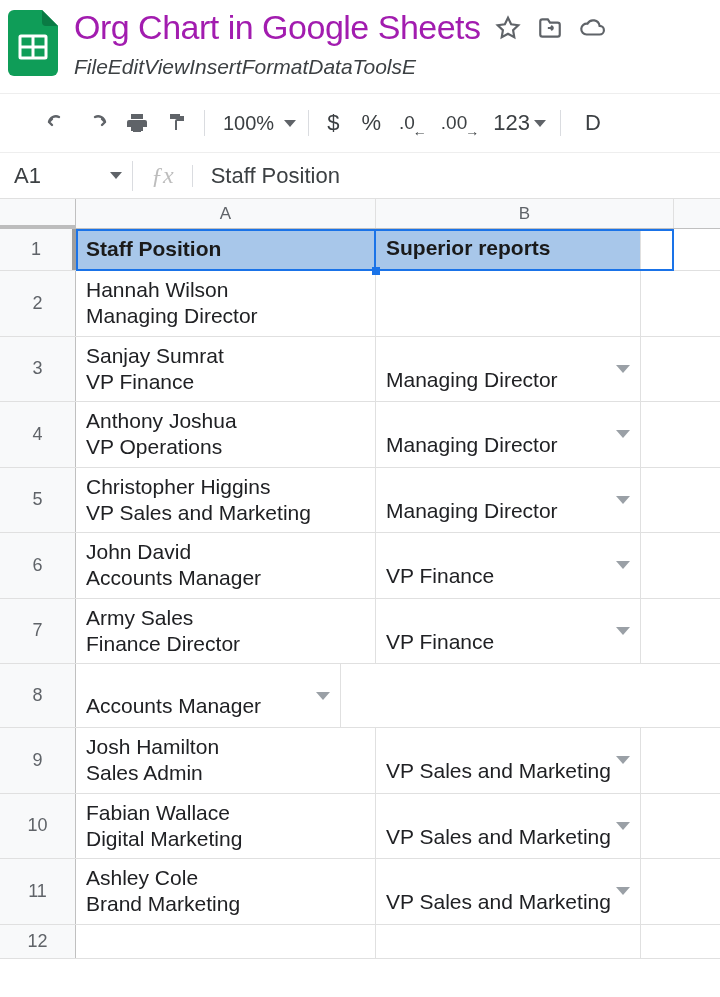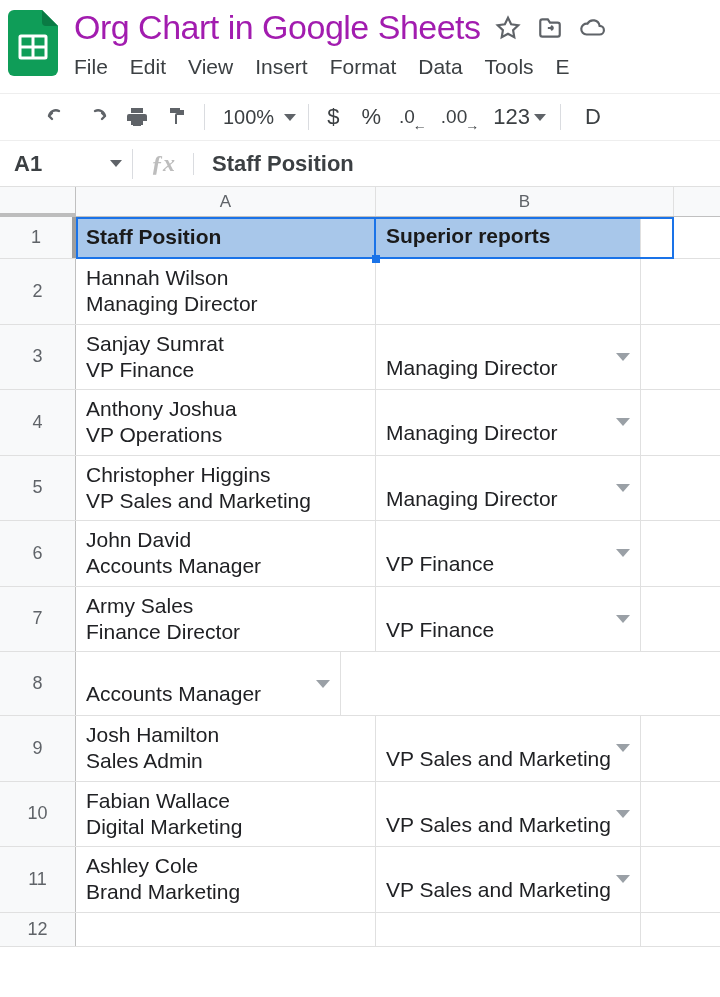--- a/index.html
+++ b/index.html
@@ -15,46 +15,46 @@
   .logo {
     width: 50px; height: 66px; border-radius: 4px; position: relative;
     margin-right: 16px; flex: 0 0 auto; margin-top: 4px;
   }
   .logo svg { width: 50px; height: 66px; display: block; }
   .title-col { flex: 1 1 auto; padding-top: 2px; }
   .doc-title-line { display: flex; align-items: center; }
   .doc-title { font-size: 34px; font-weight: 400; color: #a21caf; letter-spacing: -0.5px; }
   .title-icons { display: flex; align-items: center; margin-left: 14px; gap: 16px; color: #5f6368; }
   .title-icons .ticon { width: 26px; height: 26px; display: flex; align-items: center; justify-content: center; }
-  .menubar { display: flex; gap: 22px; margin-top: 8px; font-size: 21px; color: #3c4043; }
+  .menubar { display: flex; margin-top: 8px; font-size: 21px; color: #3c4043; font-style: italic; }
   .menubar span { cursor: pointer; }
 
   
   .toolbar {
-    display: flex; align-items: center; height: 48px;
+    display: flex; align-items: center; height: 60px;
     border-top: 1px solid #eee; border-bottom: 1px solid #eee;
     margin-top: 14px; padding: 0 8px 0 38px; gap: 2px;
     color: #5f6368; font-size: 20px;
   }
   .tbtn { width: 38px; height: 38px; display: flex; align-items: center; justify-content: center; border-radius: 4px; }
   .tbtn svg { width: 24px; height: 24px; }
   .sep { width: 1px; height: 26px; background: #dadce0; margin: 0 6px; }
   .zoom { display: flex; align-items: center; font-size: 20px; color: #3c4043; padding: 0 4px 0 10px; }
   .zoom .caret { margin-left: 10px; }
   .tlabel { padding: 0 10px; font-size: 22px; color: #3c4043; }
   .fmt123 { display: flex; align-items: center; font-size: 22px; color: #3c4043; padding: 0 6px; }
   .fmt123 .caret { margin-left: 4px; }
   .caret {
     width: 0; height: 0; border-left: 6px solid transparent;
     border-right: 6px solid transparent; border-top: 7px solid #5f6368;
     display: inline-block;
   }
 
   
-  .fx-row { display: flex; align-items: center; height: 46px; border-bottom: 1px solid #e0e0e0; font-weight: bold; }
+  .fx-row { display: flex; align-items: center; height: 46px; border-bottom: 1px solid #e0e0e0; }
   .namebox {
     width: 132px; display: flex; align-items: center; justify-content: space-between;
     padding: 0 10px 0 14px; font-size: 22px; color: #3c4043;
   }
   .vrule { width: 1px; height: 30px; background: #dadce0; }
   .fx-sym { font-family: "Times New Roman", serif; font-style: italic; font-size: 24px;
             color: #bdbdbd; padding: 0 18px 0 18px; }
   .fx-val { font-size: 22px; color: #3c4043; }
 
   

